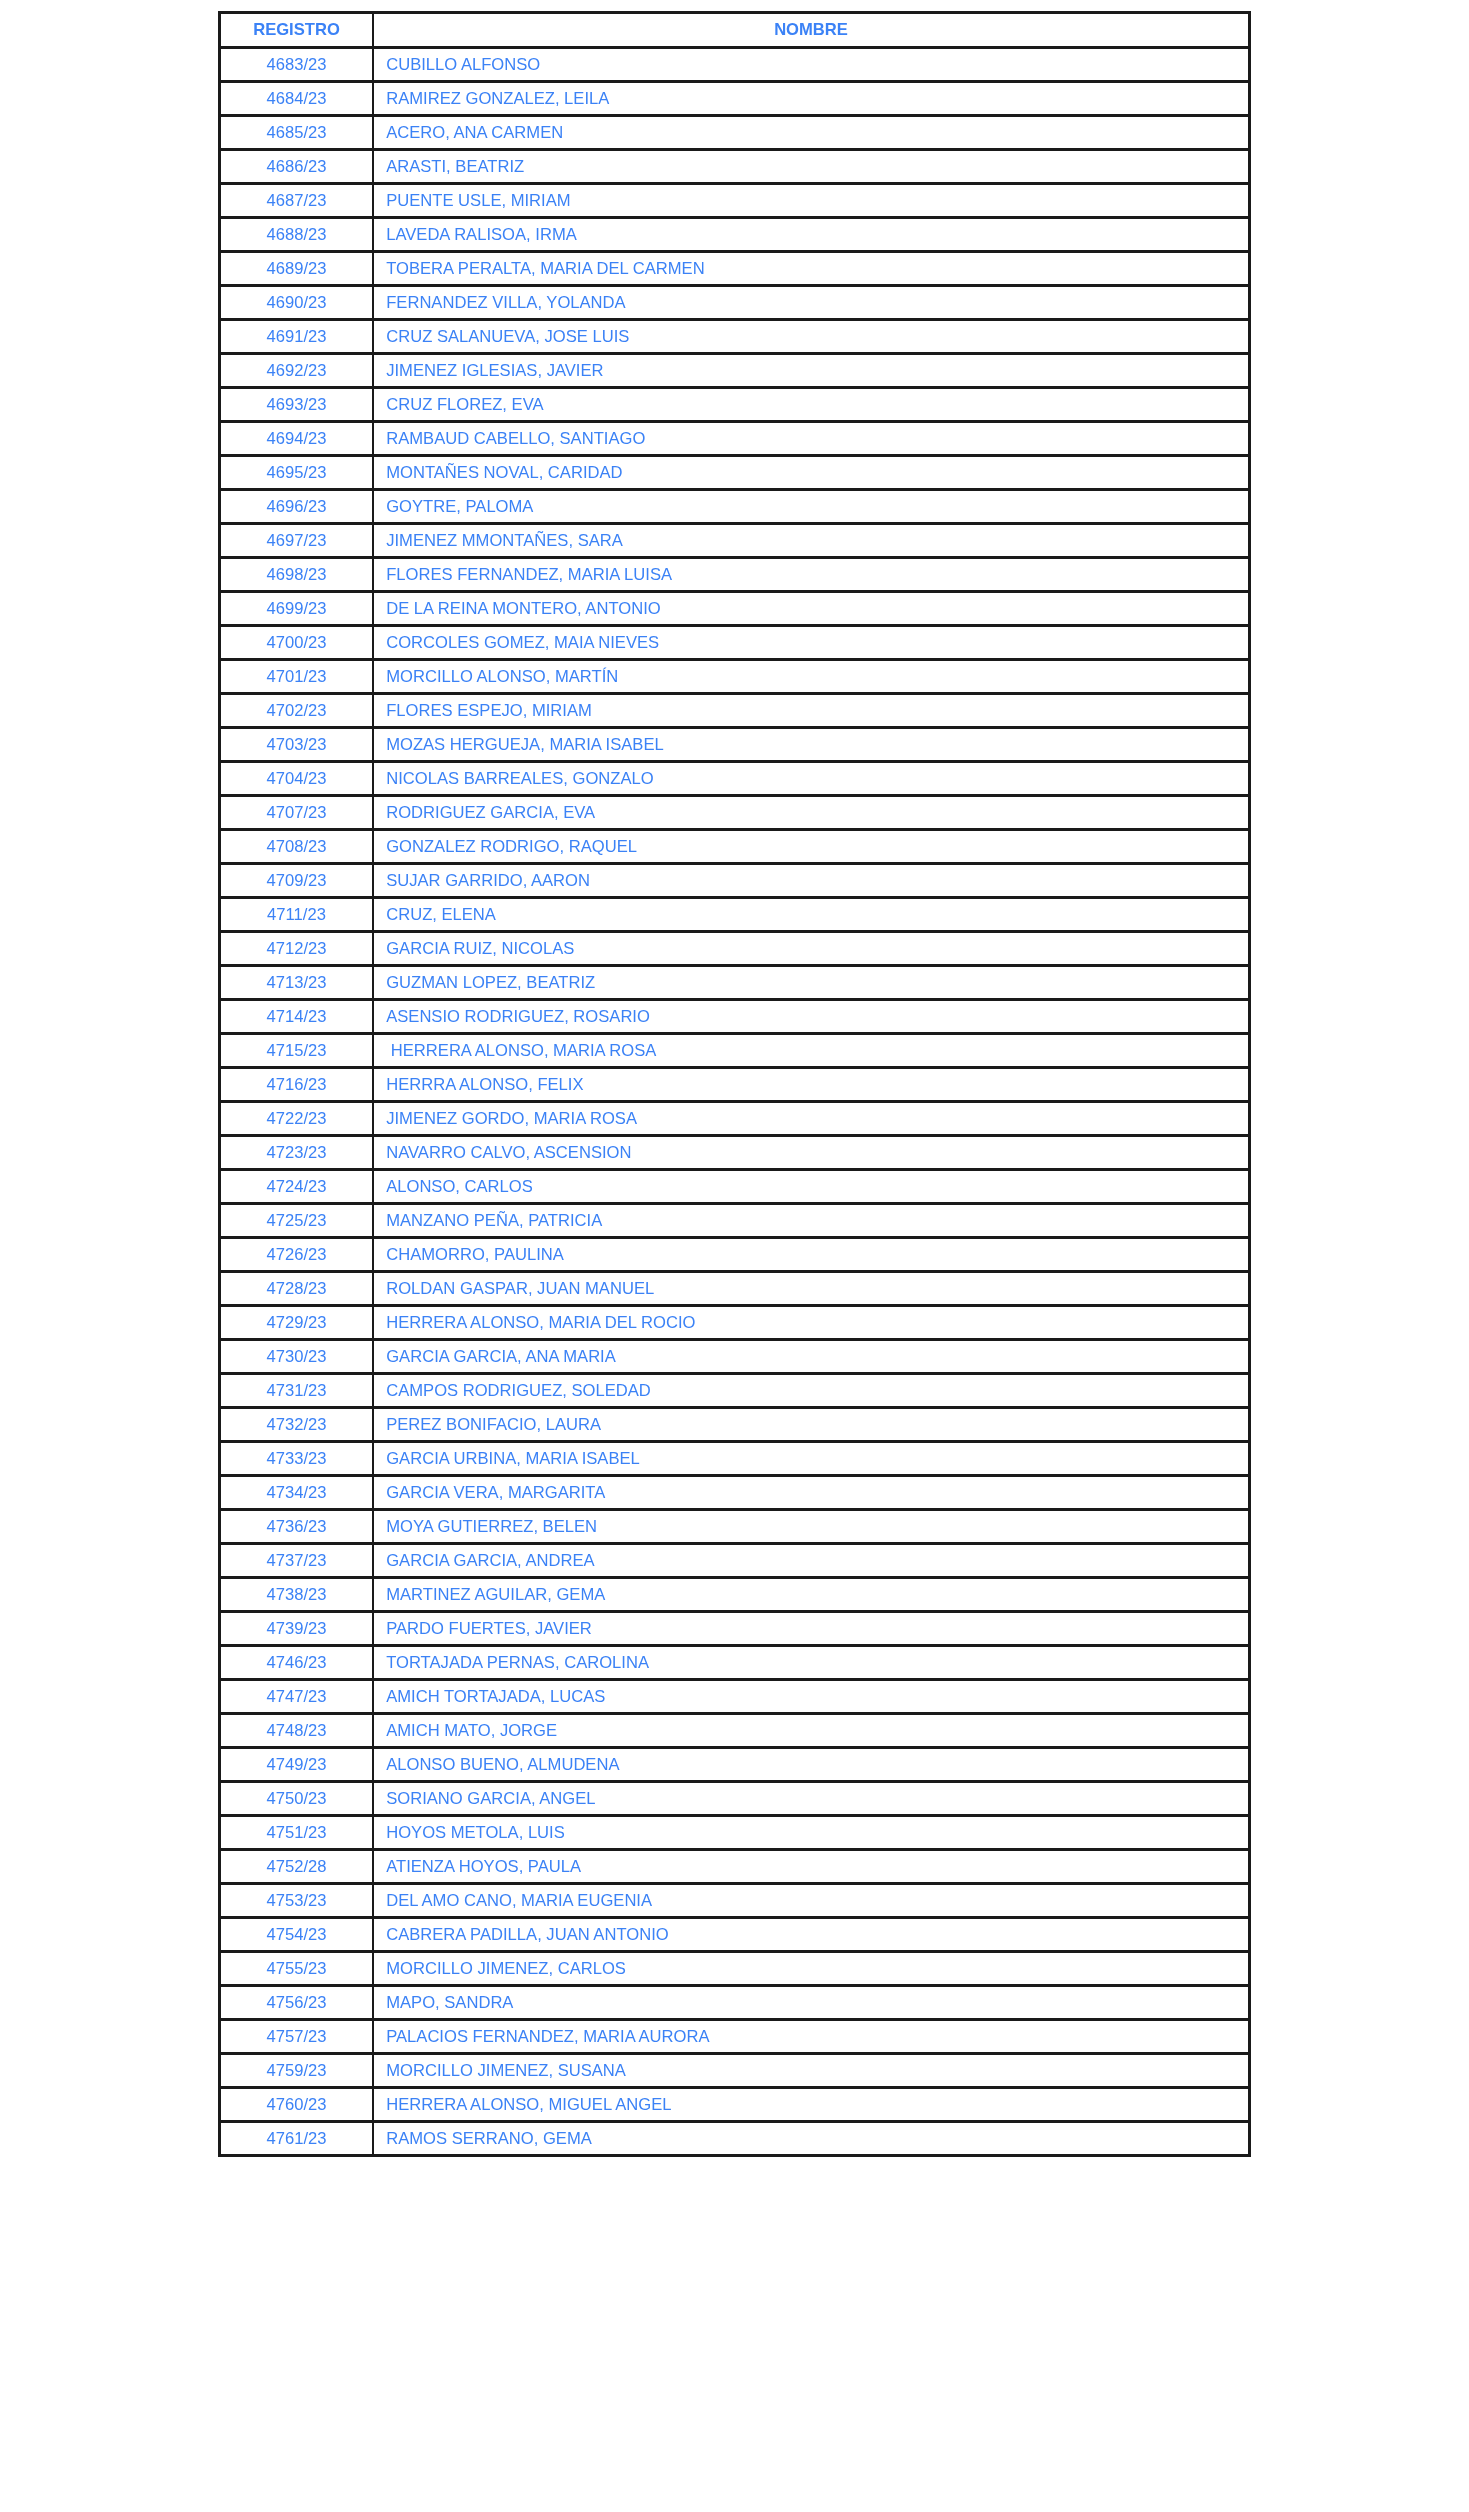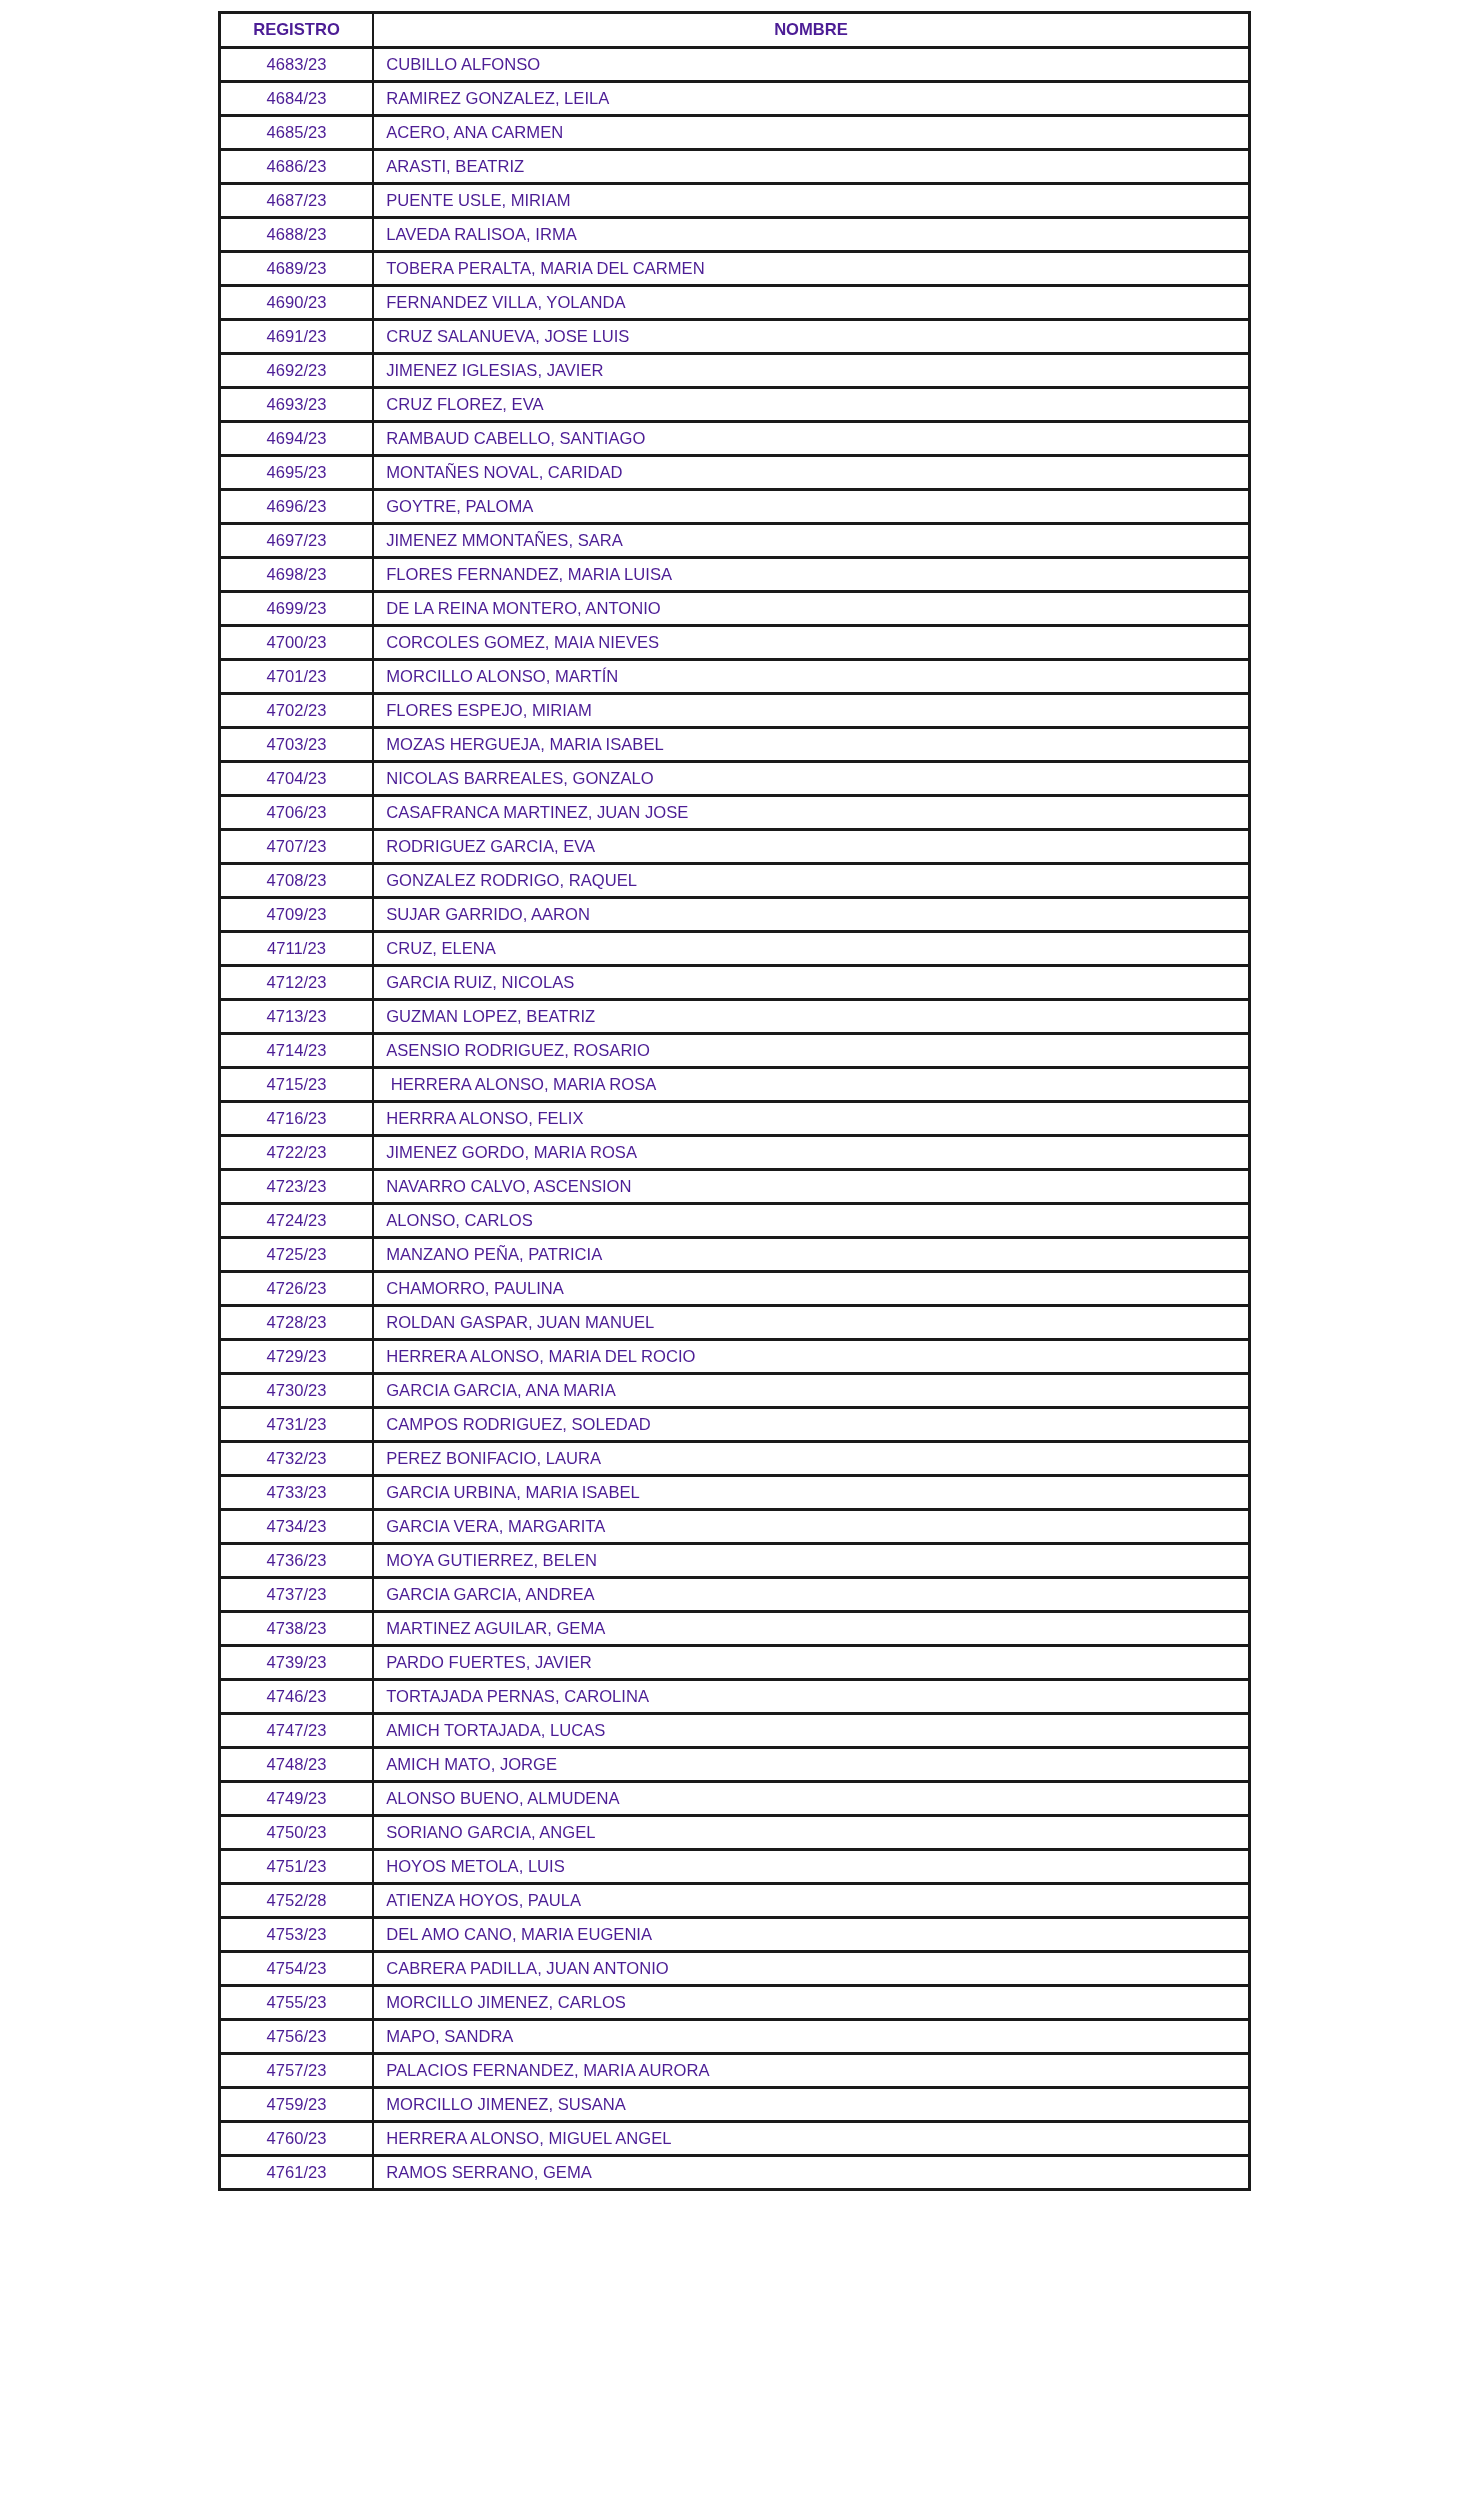--- a/index.html
+++ b/index.html
@@ -6,21 +6,21 @@
     margin: 0;
     padding: 0;
     background: #ffffff;
   }
   .page {
     position: relative;
     width: 1470px;
     height: 2512px;
     background: #ffffff;
     font-family: "Liberation Sans", sans-serif;
-    color: #4c1d95;
+    color: #3b82f6;
   }
   .registry-table {
     position: absolute;
     left: 218px;
     top: 11.4px;
     width: 1033px;
     border-collapse: collapse;
     border: 3.5px solid #1a1a1a;
     table-layout: fixed;
   }
@@ -153,24 +153,20 @@
         </tr>
         <tr>
           <td class="registro-cell">4703/23</td>
           <td class="nombre-cell">MOZAS HERGUEJA, MARIA ISABEL</td>
         </tr>
         <tr>
           <td class="registro-cell">4704/23</td>
           <td class="nombre-cell">NICOLAS BARREALES, GONZALO</td>
         </tr>
         <tr>
-          <td class="registro-cell">4706/23</td>
-          <td class="nombre-cell">CASAFRANCA MARTINEZ, JUAN JOSE</td>
-        </tr>
-        <tr>
           <td class="registro-cell">4707/23</td>
           <td class="nombre-cell">RODRIGUEZ GARCIA, EVA</td>
         </tr>
         <tr>
           <td class="registro-cell">4708/23</td>
           <td class="nombre-cell">GONZALEZ RODRIGO, RAQUEL</td>
         </tr>
         <tr>
           <td class="registro-cell">4709/23</td>
           <td class="nombre-cell">SUJAR GARRIDO, AARON</td>

